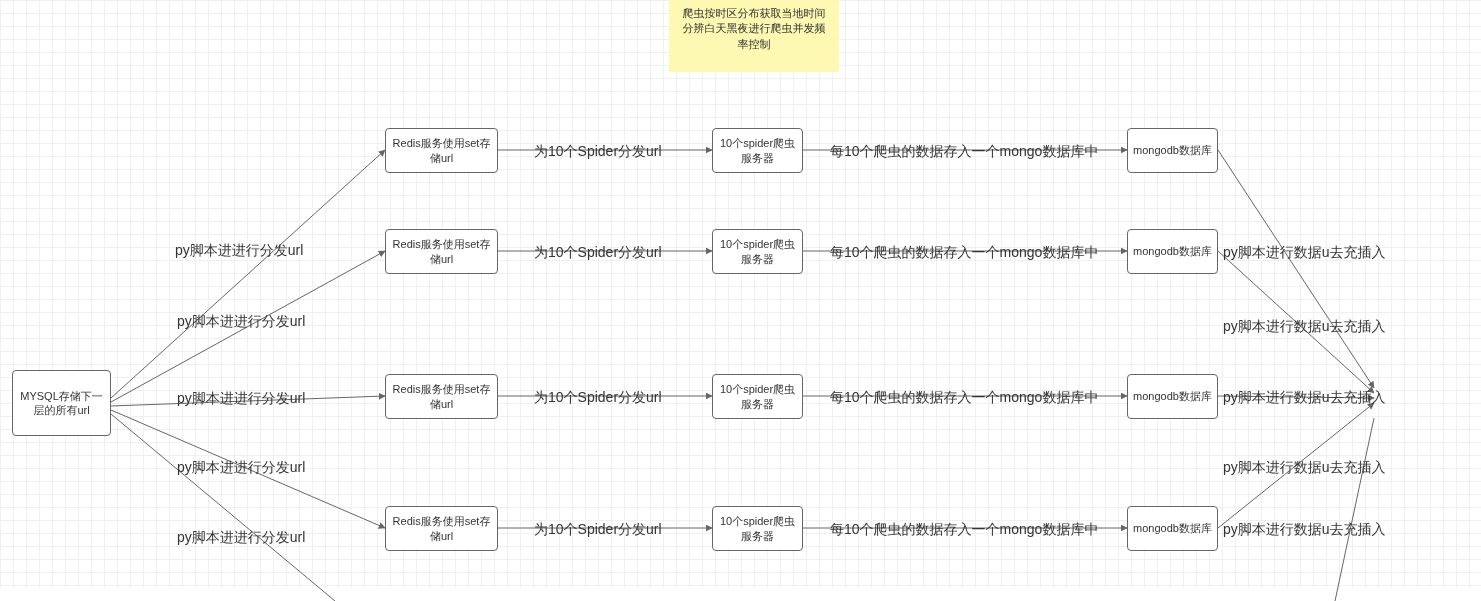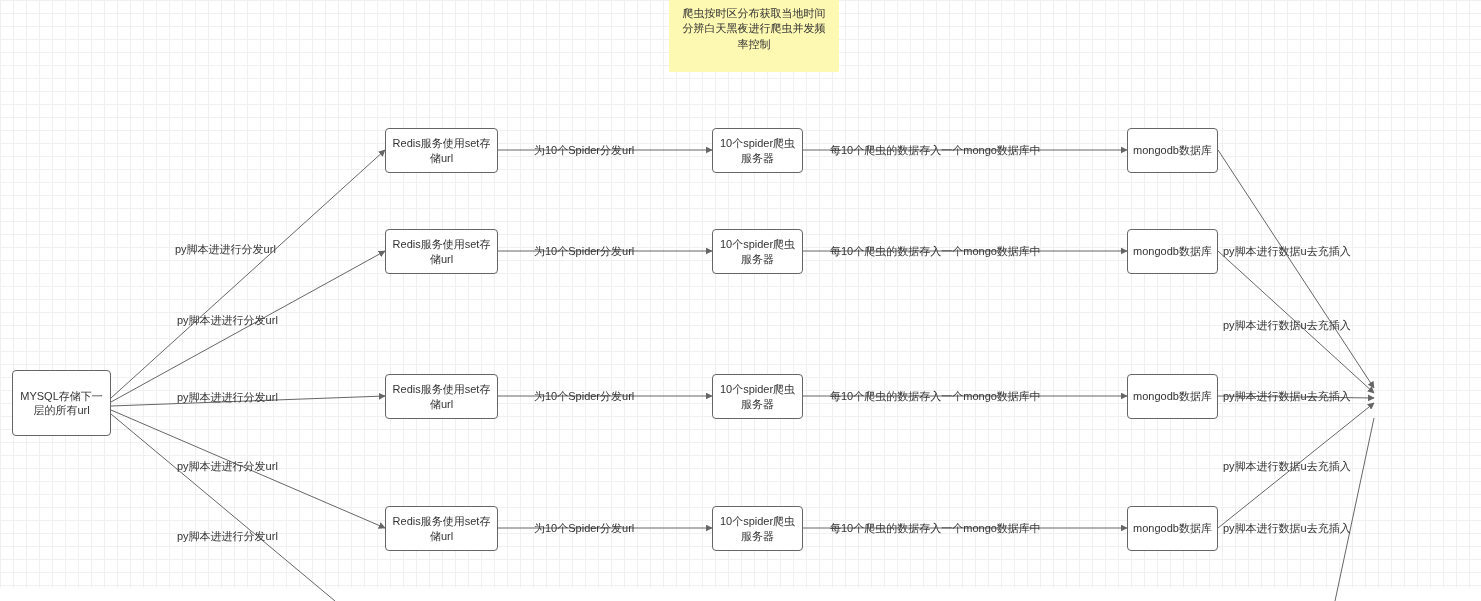--- a/index.html
+++ b/index.html
@@ -4,21 +4,21 @@
 <style>
 * { margin:0; padding:0; box-sizing:border-box; }
 html,body { width:1481px; height:601px; overflow:hidden; font-family:"Microsoft YaHei",Arial,sans-serif; }
 .canvas { position:relative; width:1481px; height:588px; background:#fff;
   background-image:
     linear-gradient(to right,#f0f0f0 1px,transparent 1px),
     linear-gradient(to bottom,#f0f0f0 1px,transparent 1px);
   background-size:13px 13px; }
 .note { position:absolute; background:#fdf8b2; padding:6px 10px; font-size:11px; text-align:center; line-height:1.4; color:#333; }
 .box { position:absolute; background:#fff; border:1px solid #666; border-radius:4px; text-align:center; display:flex; align-items:center; justify-content:center; font-size:11px; line-height:1.3; padding:4px; color:#333; }
-.edge-label { position:absolute; font-size:11px; color:#333; background:transparent; white-space:nowrap; }
+.edge-label { position:absolute; font-size:14px; color:#333; background:transparent; white-space:nowrap; }
 svg.edges { position:absolute; top:0; left:0; width:1481px; height:601px; pointer-events:none; }
 svg.edges line { stroke:#666; stroke-width:1; }
 svg.edges marker path { fill:#666; }
 </style>
 </head>
 <body>
 
 <div class="canvas">
 
   <div class="note" style="left:669px; top:0px; width:170px; height:72px;">

